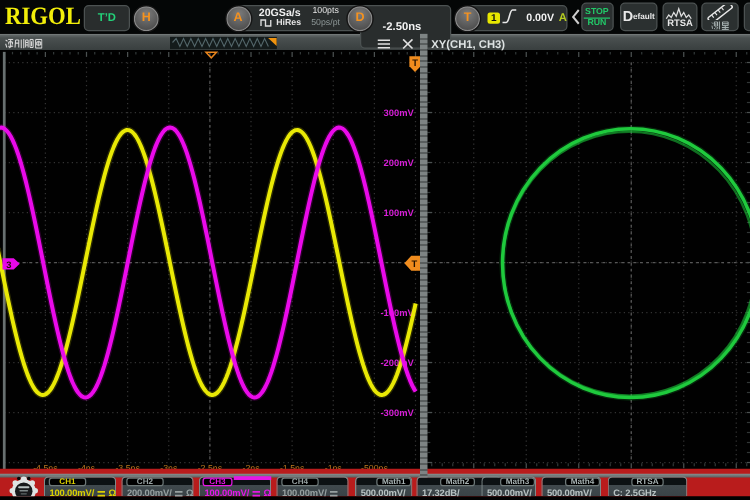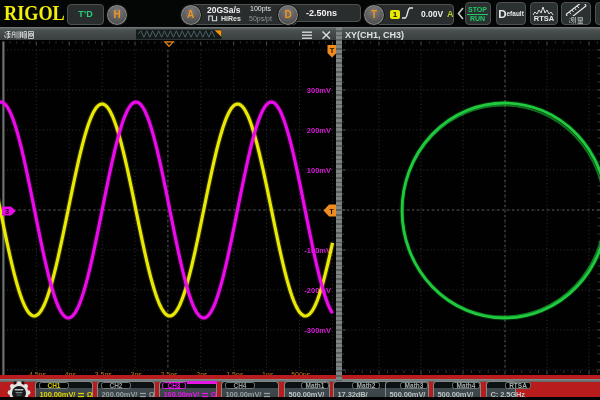--- a/index.html
+++ b/index.html
@@ -380,21 +380,21 @@
   <div class="circ" style="left:106px;top:3.5px;">H</div>
   <div class="grp" style="left:190px;top:3.5px;width:107px;height:21px;"></div>
   <div style="position:absolute;left:207px;top:5px;font-weight:bold;font-size:8.5px;color:#f0f0f0;z-index:2;text-align:right;">20GSa/s</div>
   <div style="position:absolute;left:250px;top:5px;font-size:7px;color:#e4e4e4;z-index:2;">100pts</div>
   <div style="position:absolute;left:249px;top:15px;font-size:7px;color:#8e9898;z-index:2;">50ps/pt</div>
   <svg style="position:absolute;left:208px;top:15px;z-index:2;" width="11" height="7">
         <polyline points="0.8,5.8 0.8,1 4.4,1 4.4,5.8 8.6,5.8 8.6,1" fill="none" stroke="#dcdcdc" stroke-width="1.1"></polyline>
       </svg>
   <div style="position:absolute;left:221px;top:15px;font-weight:bold;font-size:7px;color:#e4e4e4;z-index:2;">HiRes</div>
   <div class="circ" style="left:179.5px;top:3.5px;">A</div>
-  <div class="grp" style="left:288px;top:3.5px;width:72.5px;height:18px;display:flex;align-items:center;font-weight:bold;font-size:9px;color:#f2f2f2;padding-left:17px;">-2.50ns</div>
+  <div class="grp" style="left:288px;top:3.5px;width:72.5px;height:35px;display:flex;align-items:center;font-weight:bold;font-size:9px;color:#f2f2f2;padding-left:17px;">-2.50ns</div>
   <div class="circ" style="left:277px;top:3.5px;">D</div>
   <div class="grp" style="left:374px;top:3.5px;width:80px;height:21px;"></div>
   <div style="position:absolute;left:390px;top:9.5px;width:10px;height:9px;background:#e8e800;border-radius:2px;color:#111;font-weight:bold;font-size:8px;text-align:center;line-height:9.5px;z-index:2;">1</div>
   <svg style="position:absolute;left:401px;top:5px;z-index:2;" width="13" height="16">
         <path d="M1,13 L4,13 C6.5,13 6.5,3 9,3 L12,3" fill="none" stroke="#e8e8e8" stroke-width="1.3"></path>
       </svg>
   <div style="position:absolute;left:421px;top:9px;font-weight:bold;font-size:8.5px;color:#f2f2f2;z-index:2;">0.00V</div>
   <div style="position:absolute;left:447px;top:8.5px;font-weight:bold;font-size:9px;color:#b5cc20;z-index:2;">A</div>
   <div class="circ" style="left:363px;top:3.5px;">T</div>
   <svg style="position:absolute;left:457px;top:7px;" width="8" height="14">
@@ -502,21 +502,21 @@
         <div class="chval" style="color:#b9c3c3;">17.32dB/</div>
       </div>
       <div class="chbox" style="left:385px;width:44px;">
         <div class="chtab" style="left:14px;width:28px;color:#a7b2b2;">Math3</div>
         <div class="chval" style="color:#b9c3c3;">500.00mV/</div>
       </div>
       <div class="chbox" style="left:433px;width:48px;">
         <div class="chtab" style="left:18px;width:28px;color:#a7b2b2;">Math4</div>
         <div class="chval" style="color:#b9c3c3;">500.00mV/</div>
       </div>
-      <div class="chbox" style="left:486px;width:30px;text-decoration:underline;">
+      <div class="chbox" style="left:486px;width:64px;text-decoration:underline;">
         <div class="chtab" style="left:18px;width:26px;color:#a7b2b2;">RTSA</div>
         <div class="chval" style="color:#b9c3c3;">C: 2.5GHz</div>
       </div>
       <svg style="position:absolute;left:3px;top:5px;" width="32" height="17" viewBox="0 0 32 17">
 <g>
 <circle cx="16" cy="13" r="9.6" fill="#dfe3e3"></circle>
 <circle cx="16" cy="3.8" r="2.6" fill="#dfe3e3"></circle>
           <circle cx="9.2" cy="6.3" r="2.2" fill="#dfe3e3"></circle>
           <circle cx="22.8" cy="6.3" r="2.2" fill="#dfe3e3"></circle>
 <circle cx="6.8" cy="12.5" r="2.2" fill="#dfe3e3"></circle>

